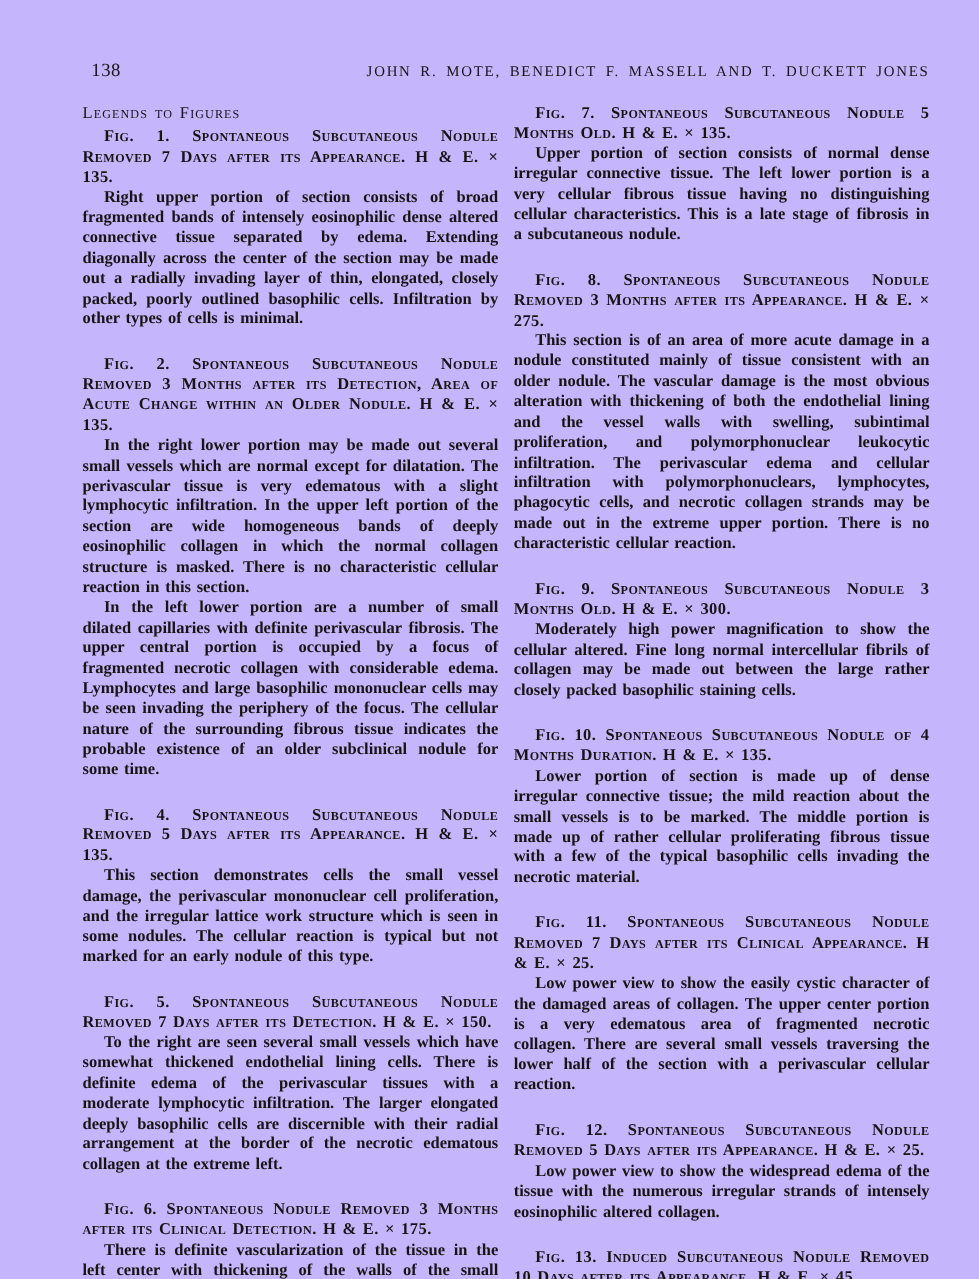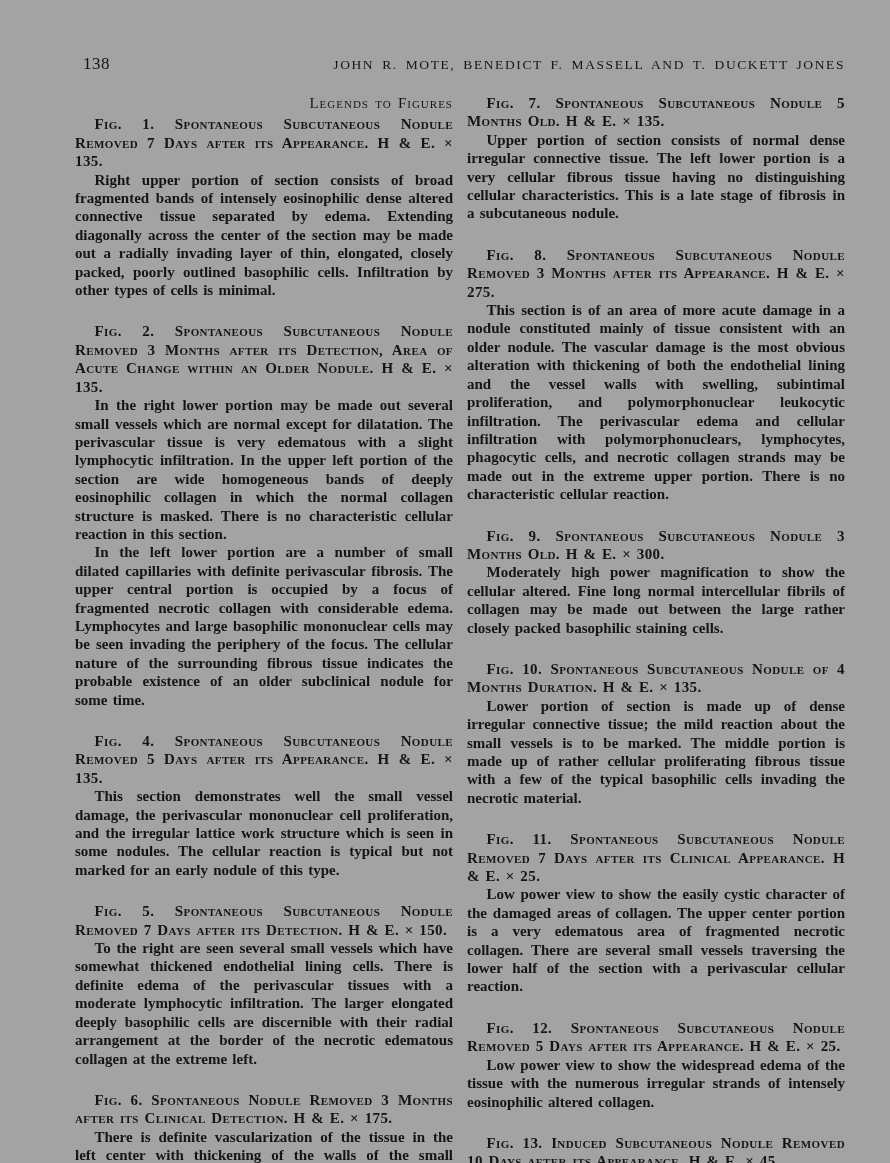--- a/index.html
+++ b/index.html
@@ -1,20 +1,20 @@
 <!DOCTYPE html>
 <html><head>
 <meta charset="utf-8">
 <style>
   html,body{margin:0;padding:0;background:#e9e7e2;}
   .page{
     position:relative;
     width:890px;height:1163px;
     margin:0 auto;
-    background:#a3a3a3;
+    background:#c4b5fd;
     color:#171512;
     font-family:"Liberation Serif","DejaVu Serif",serif;
     box-sizing:border-box;
     padding:54px 45px 56px 75px;
     overflow:hidden;
   }
   .hdr{
     position:relative;
     height:26px;
     margin-bottom:14px;
@@ -36,21 +36,21 @@
   }
   .col{
     width:383px;
     text-align:justify;
     font-size:15px;
     line-height:18.4px;
     word-spacing:1.5px;
   }
   .sechead{
     margin:0 0 3px 0;
-    text-align:right;
+    text-align:left;
     font-size:15px;
     font-weight:normal;
     font-variant:small-caps;
     letter-spacing:1px;
   }
   .legend{margin:0;}
   .legend + .legend{margin-top:0;}
   p{margin:0;font-weight:bold;}
   .cap{
     font-variant:small-caps;
@@ -87,21 +87,21 @@
         <p class="cap">Fig. 2. Spontaneous Subcutaneous Nodule Removed 3 Months after its Detection, Area of Acute Change within an Older Nodule. H &amp; E. × 135.</p>
         <p class="txt">In the right lower portion may be made out several small vessels which are normal except for dilatation. The perivascular tissue is very edematous with a slight lymphocytic infiltration. In the upper left portion of the section are wide homogeneous bands of deeply eosinophilic collagen in which the normal collagen structure is masked. There is no characteristic cellular reaction in this section.</p>
       </section>
 
       <section class="legend">
         <p class="txt">In the left lower portion are a number of small dilated capillaries with definite perivascular fibrosis. The upper central portion is occupied by a focus of fragmented necrotic collagen with considerable edema. Lymphocytes and large basophilic mononuclear cells may be seen invading the periphery of the focus. The cellular nature of the surrounding fibrous tissue indicates the probable existence of an older subclinical nodule for some time.</p>
       </section>
 
       <section class="legend">
         <p class="cap">Fig. 4. Spontaneous Subcutaneous Nodule Removed 5 Days after its Appearance. H &amp; E. × 135.</p>
-        <p class="txt">This section demonstrates well the small vessel damage, the perivascular mononuclear cell proliferation, and the irregular lattice work structure which is seen in some nodules. The cellular reaction is typical but not marked for an early nodule of this type.</p>
+        <p class="txt">This section demonstrates cells the small vessel damage, the perivascular mononuclear cell proliferation, and the irregular lattice work structure which is seen in some nodules. The cellular reaction is typical but not marked for an early nodule of this type.</p>
       </section>
 
       <section class="legend">
         <p class="cap">Fig. 5. Spontaneous Subcutaneous Nodule Removed 7 Days after its Detection. H &amp; E. × 150.</p>
         <p class="txt">To the right are seen several small vessels which have somewhat thickened endothelial lining cells. There is definite edema of the perivascular tissues with a moderate lymphocytic infiltration. The larger elongated deeply basophilic cells are discernible with their radial arrangement at the border of the necrotic edematous collagen at the extreme left.</p>
       </section>
 
       <section class="legend">
         <p class="cap">Fig. 6. Spontaneous Nodule Removed 3 Months after its Clinical Detection. H &amp; E. × 175.</p>
         <p class="txt">There is definite vascularization of the tissue in the left center with thickening of the walls of the small vessels and thickening of the endothelium. The young loose fibrous tissue in the whole area is apparent. The large mononuclear and multinuclear cells are numerous and the intercellular collagen is easily seen. This is a progression of the organizing process.</p>

